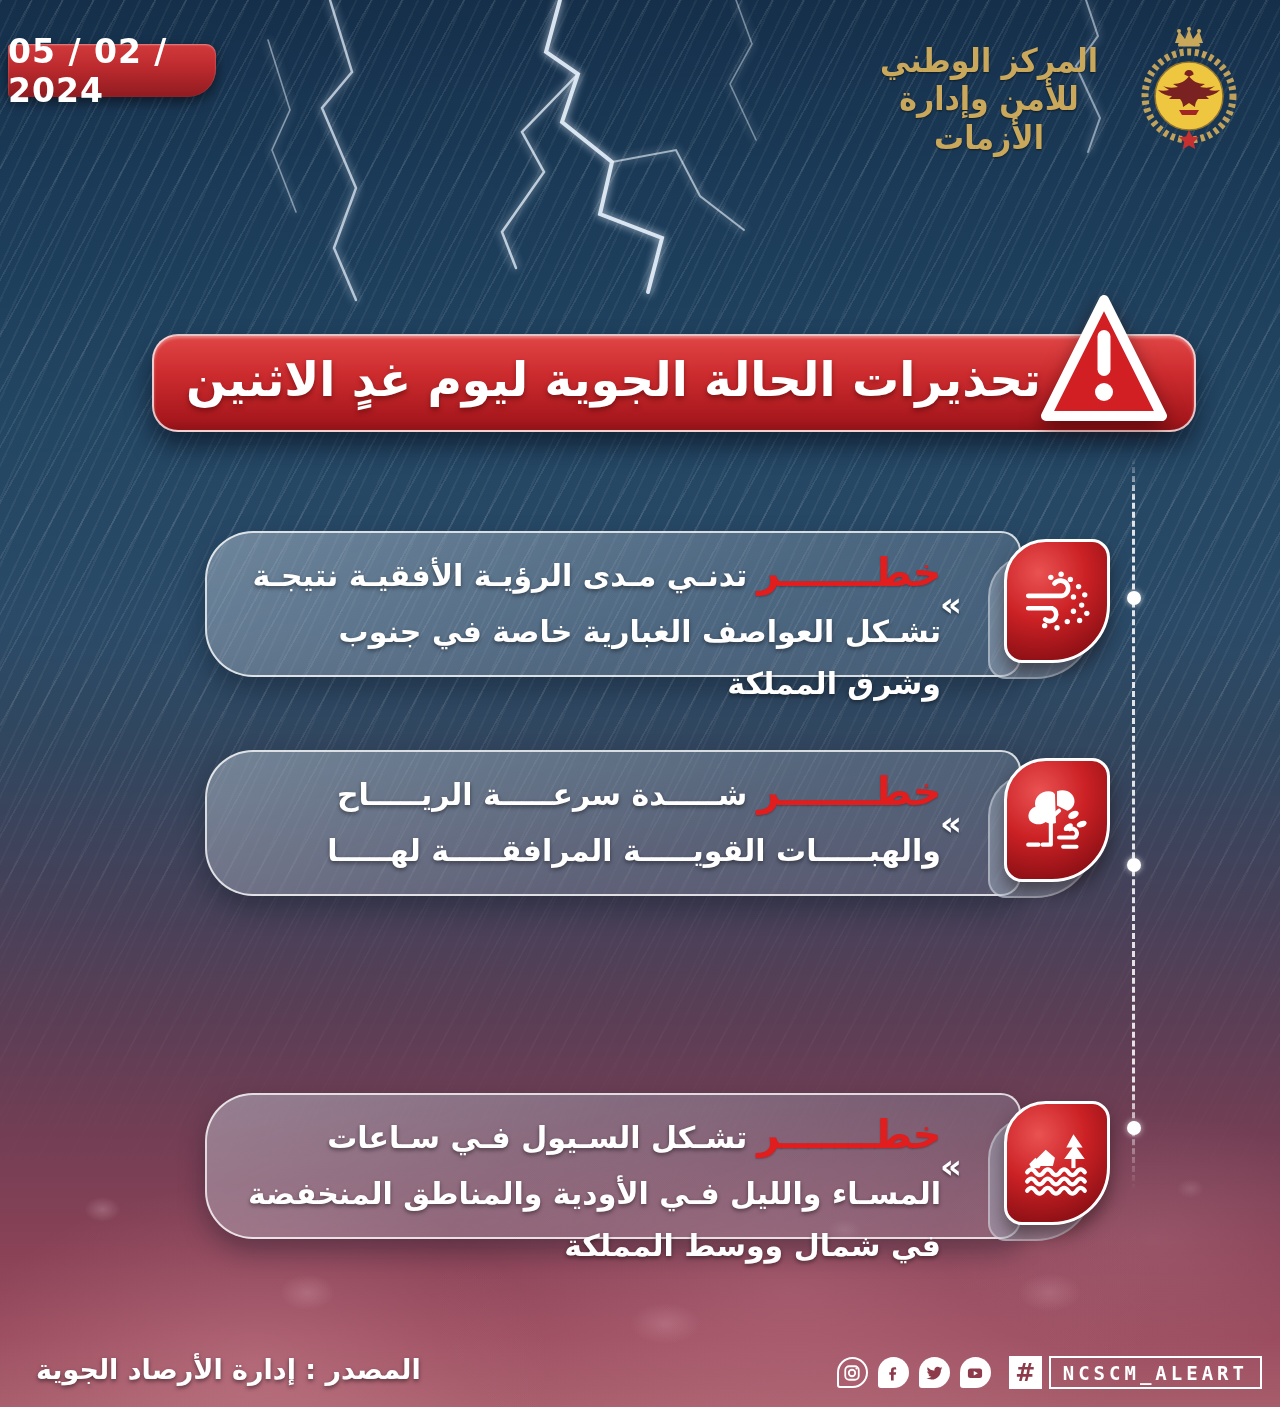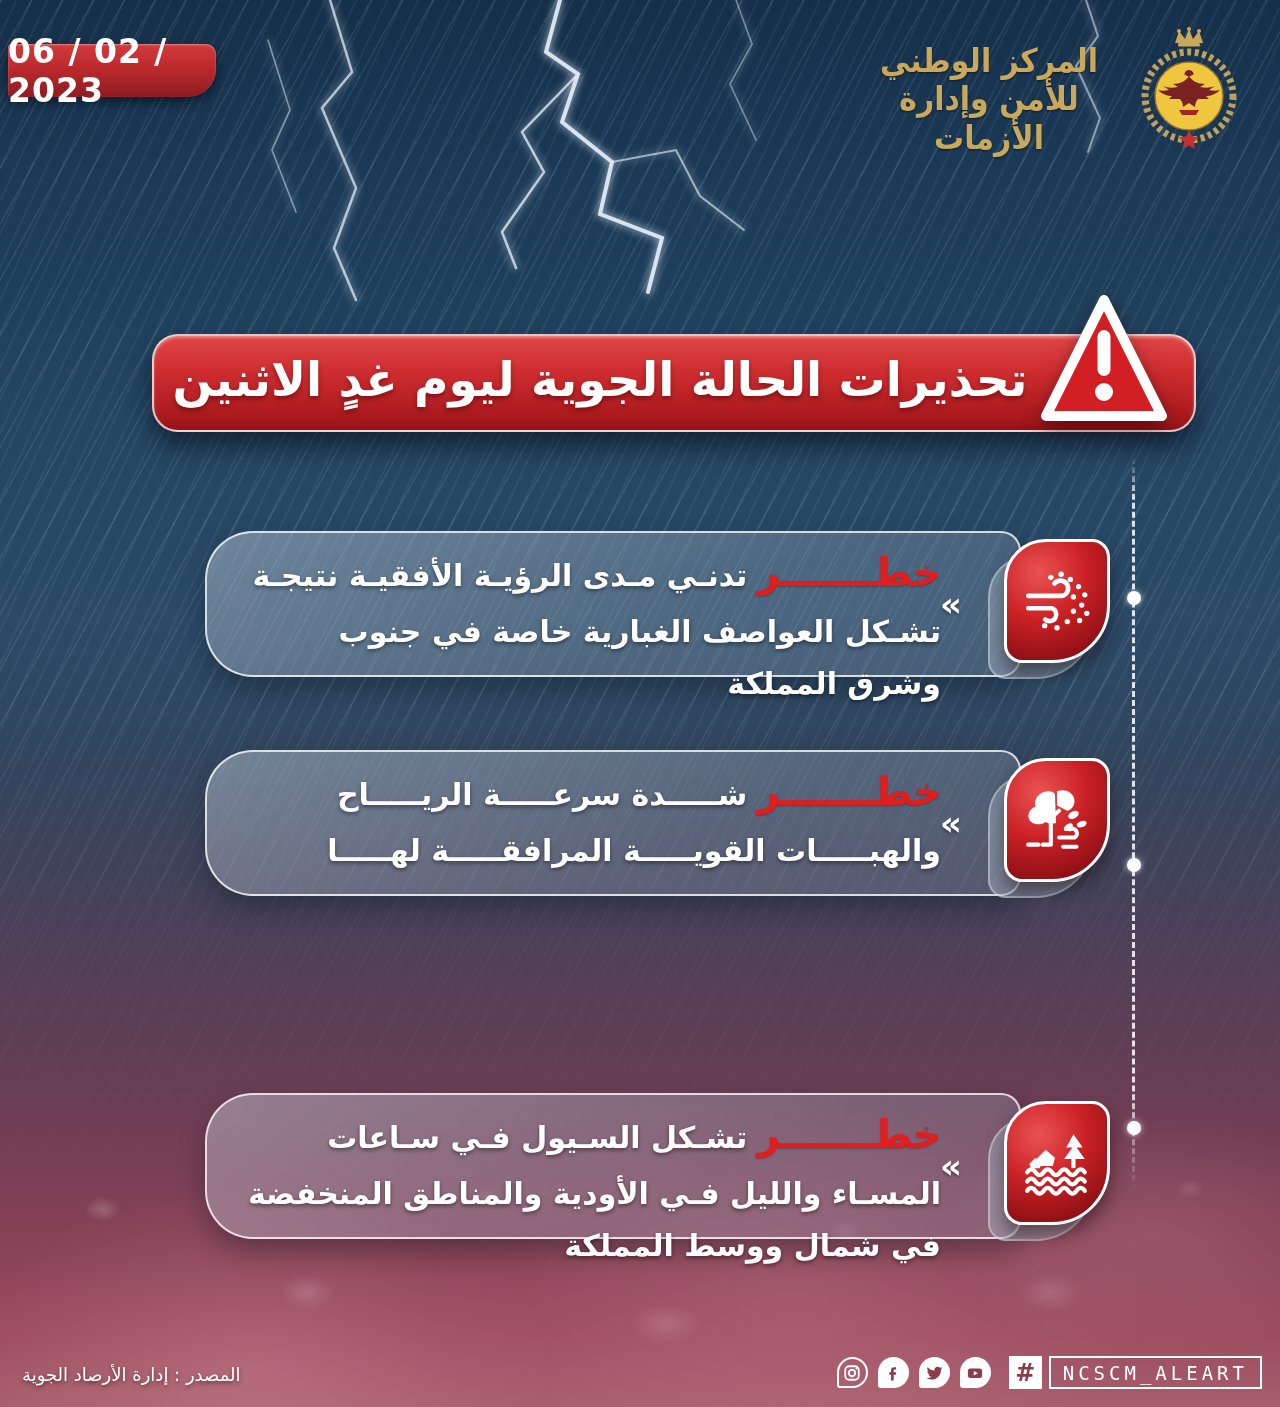--- a/index.html
+++ b/index.html
@@ -63,21 +63,21 @@
     font-size: 23px; line-height: 1.18; text-shadow: 0 1px 2px rgba(0,0,0,.5);
   }
   .emblem { position: absolute; right: 40px; top: 26px; }
 
   
   .banner {
     position: absolute; left: 152px; top: 334px; width: 1044px; height: 98px;
     background: linear-gradient(180deg, #e04545 0%, #cd2c2f 40%, #a8181d 88%, #911318 100%);
     border: 2px solid rgba(255,255,255,.75); border-radius: 26px;
     box-shadow: 0 14px 24px rgba(5,10,22,.55), inset 0 2px 3px rgba(255,255,255,.35);
-    display: flex; align-items: center; justify-content: center;
+    display: flex; align-items: center; 
     padding: 0 180px 8px 32px;
   }
   .banner-title {
     color: #fff; font-size: 47px; font-weight: bold; direction: rtl; white-space: nowrap;
     text-shadow: 0 3px 5px rgba(60,0,0,.45);
   }
   .warning-triangle { position: absolute; left: 1038px; top: 288px; filter: drop-shadow(0 8px 10px rgba(40,0,0,.55)); }
 
   
   .timeline {
@@ -123,22 +123,22 @@
   .icon-leaf {
     position: absolute; left: 0; top: 0; width: 106px; height: 124px;
     background: radial-gradient(90px 90px at 32% 26%, #ea5252 0%, #cb2125 52%, #8e1015 100%);
     border: 3px solid #fff; border-radius: 42px 18px 58px 18px;
     box-shadow: 0 10px 18px rgba(15,0,0,.45);
     display: flex; align-items: center; justify-content: center;
   }
 
   
   .source-text {
-    position: absolute; left: 22px; bottom: 22px; color: #fff; direction: rtl;
-    font-size: 18px; font-weight: normal; text-shadow: 0 2px 4px rgba(0,0,0,.5);
+    position: absolute; left: 36px; bottom: 22px; color: #fff; direction: rtl;
+    font-size: 27px; font-weight: bold; text-shadow: 0 2px 4px rgba(0,0,0,.5);
   }
   .social-bar {
     position: absolute; right: 18px; bottom: 18px;
     display: flex; align-items: center; gap: 10px;
   }
   .s-icon {
     width: 31px; height: 31px; border-radius: 50% 50% 50% 3px;
     display: flex; align-items: center; justify-content: center;
   }
   .s-filled { background: #fff; }
@@ -146,21 +146,21 @@
   .hashtag-badge { display: flex; align-items: center; margin-left: 8px; }
   .hashtag-symbol {
     width: 33px; height: 33px; background: #fff; color: #8d3b4b;
     display: flex; align-items: center; justify-content: center;
     font-size: 24px; font-weight: bold;
   }
   .hashtag-text {
     height: 33px; display: flex; align-items: center; margin-left: 7px;
     border: 2px solid #fff; padding: 0 12px;
     color: #fff; font-family: "DejaVu Sans Mono", monospace;
-    font-size: 19px; font-weight: normal; letter-spacing: 4px;
+    font-size: 19px; font-weight: bold; letter-spacing: 4px;
   }
 </style>
 </head>
 <body>
 
 <div class="poster">
 
   <svg class="lightning" width="1280" height="330" viewBox="0 0 1280 330">
     <defs>
       <filter id="glow" x="-40%" y="-40%" width="180%" height="180%">
@@ -179,21 +179,21 @@
       <path d="M268,40 L290,110 L272,150 L296,212" stroke-width="1.6" opacity="0.5"></path>
       <path d="M1086,0 L1098,36 L1076,66 L1100,118 L1088,152" stroke-width="2" opacity="0.55"></path>
       <path d="M736,0 L752,44 L730,84 L756,140" stroke-width="1.6" opacity="0.45"></path>
     </g>
   </svg>
 
   <div class="rain"></div>
   <div class="splash-bokeh"></div>
 
   <div class="date-badge">
-    <span>06 / 02 / 2023</span>
+    <span>05 / 02 / 2024</span>
   </div>
 
   <div class="logo-arabic">المركز الوطني للأمن وإدارة الأزمات</div>
   <svg class="emblem" width="102" height="126" viewBox="0 0 102 126">
     <path d="M37,17 L41,5 L47,13 L51,3 L55,13 L61,5 L65,17 Z" fill="#c9a85c"></path>
     <circle cx="41" cy="5" r="2" fill="#c9a85c"></circle>
       <circle cx="51" cy="3" r="2" fill="#c9a85c"></circle>
       <circle cx="61" cy="5" r="2" fill="#c9a85c"></circle>
     <rect x="40" y="17" width="22" height="3.5" rx="1.5" fill="#c9a85c"></rect>
     <circle cx="51" cy="70" r="44" fill="none" stroke="#c9a85c" stroke-width="7" stroke-dasharray="4 3.6" opacity="0.95"></circle>

